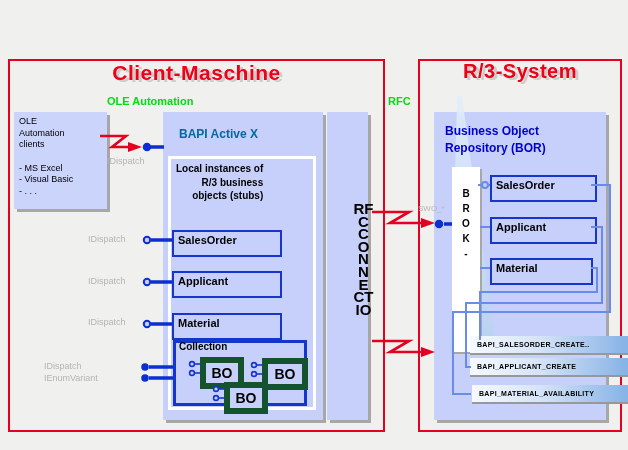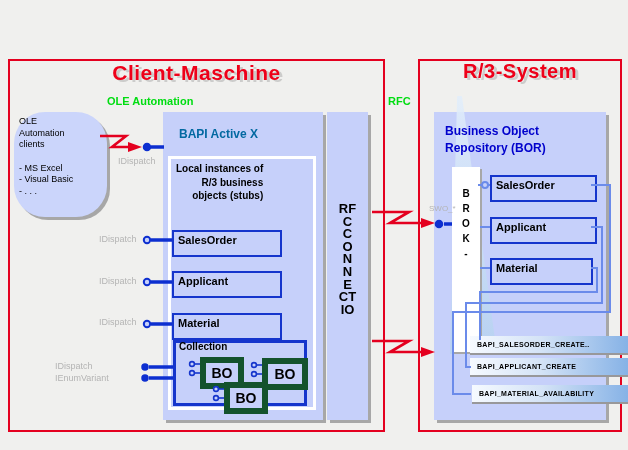--- a/index.html
+++ b/index.html
@@ -7,21 +7,21 @@
     position:relative;width:628px;height:450px;background:#f0f0ee;
     font-family:"Liberation Sans",sans-serif;overflow:hidden;
   }
   .abs{position:absolute;}
   .ml{white-space:pre-line;}
   .sysbox{border:2px solid #e4001f;background:transparent;z-index:4;pointer-events:none;}
   .systitle{color:#ee0019;font-weight:bold;font-size:21px;text-align:center;
     letter-spacing:.5px;text-shadow:3px 2px 0 rgba(160,160,160,.45);z-index:5;}
   .prot{color:#00dd11;font-weight:bold;font-size:11px;z-index:5;}
   .panel{background:#c6d0fa;box-shadow:3px 3px 0 #a7a7a7;z-index:1;}
-  .graylbl{color:#b4b4b4;font-size:9px;z-index:5;padding-left:11px;}
+  .graylbl{color:#b4b4b4;font-size:9px;z-index:5;}
   .objbox{background:#c6d0fa;border:2px solid #1535cc;height:17px;
     font-size:11px;font-weight:bold;color:#000;padding:2px 0 4px 4px;z-index:3;box-sizing:content-box;}
   .bobox{background:#c6d0fa;border:6px solid #14532d;font-size:14px;font-weight:bold;
     color:#000;text-align:center;z-index:3;display:flex;align-items:center;justify-content:center;}
   .vtext{font-weight:bold;color:#000;text-align:center;z-index:3;}
   .ribbon{background:linear-gradient(90deg,#f6faff 0%,#d4e3f6 45%,#86b2e6 100%);
     border-bottom:2px solid #98989a;z-index:6;font-size:7px;font-weight:bold;color:#000;
     display:flex;align-items:center;padding-left:7px;letter-spacing:.3px;box-sizing:border-box;}
   .wedge{clip-path:polygon(17% 0,27% 0,100% 100%,2% 100%);
     background:linear-gradient(180deg,#e2eefb 0%,#b5d2f0 100%);opacity:.85;z-index:2;}
@@ -30,32 +30,32 @@
 </head>
 <body>
 
 <div id="stage">
 
   <div class="abs sysbox" style="left:8px;top:59px;width:373px;height:369px;"></div>
   <div class="abs systitle" style="left:8px;top:61px;width:377px;">Client-Maschine</div>
   <div class="abs prot" style="left:74px;top:95px;margin-left:33px;">OLE Automation</div>
 
   <div class="abs ml" style="left:14px;top:112px;width:88px;height:89px;background:#cbd5fb;
-       box-shadow:3px 3px 0 #a7a7a7;font-size:9px;line-height:1.3;color:#000;padding:4px 0 12px 5px;z-index:1;border-radius:31px;">OLE
+       box-shadow:3px 3px 0 #a7a7a7;font-size:9px;line-height:1.3;color:#000;padding:4px 0 4px 5px;z-index:1;">OLE
 Automation
 clients
 
 - MS Excel
 - Visual Basic
 - . . .</div>
   <div class="abs graylbl" style="left:107px;top:156px;">IDispatch</div>
 
   <div class="abs panel" style="left:163px;top:112px;width:160px;height:308px;"></div>
   <div class="abs panel" style="left:327px;top:112px;width:41px;height:308px;"></div>
-  <div class="abs vtext ml" style="left:327px;top:203px;width:41px;font-size:13px;line-height:12.6px;z-index:3;">RF
+  <div class="abs vtext ml" style="left:343px;top:203px;width:41px;font-size:15px;line-height:12.6px;z-index:3;">RF
 C
 C
 O
 N
 N
 E
 CT
 IO</div>
   <div class="abs" style="left:179px;top:127px;color:#0369a1;font-weight:bold;font-size:12px;z-index:3;">BAPI Active X</div>
 

